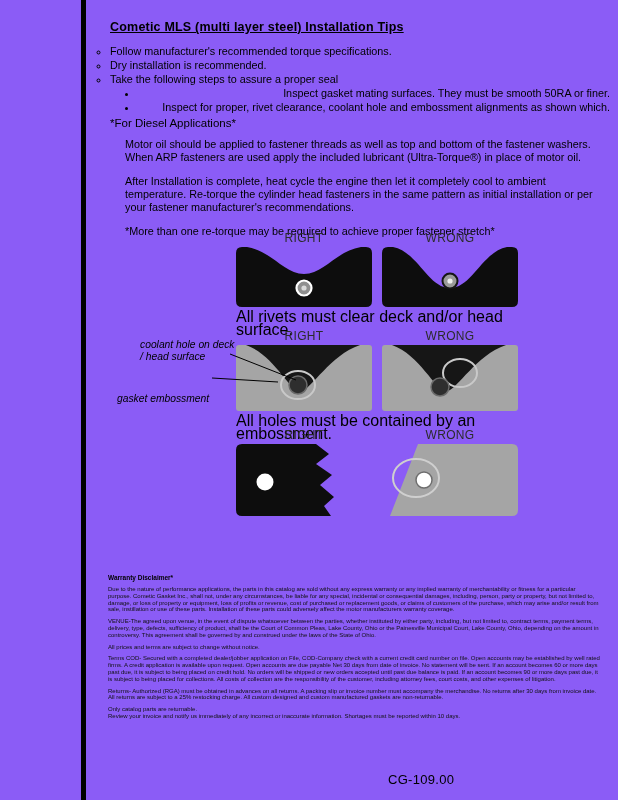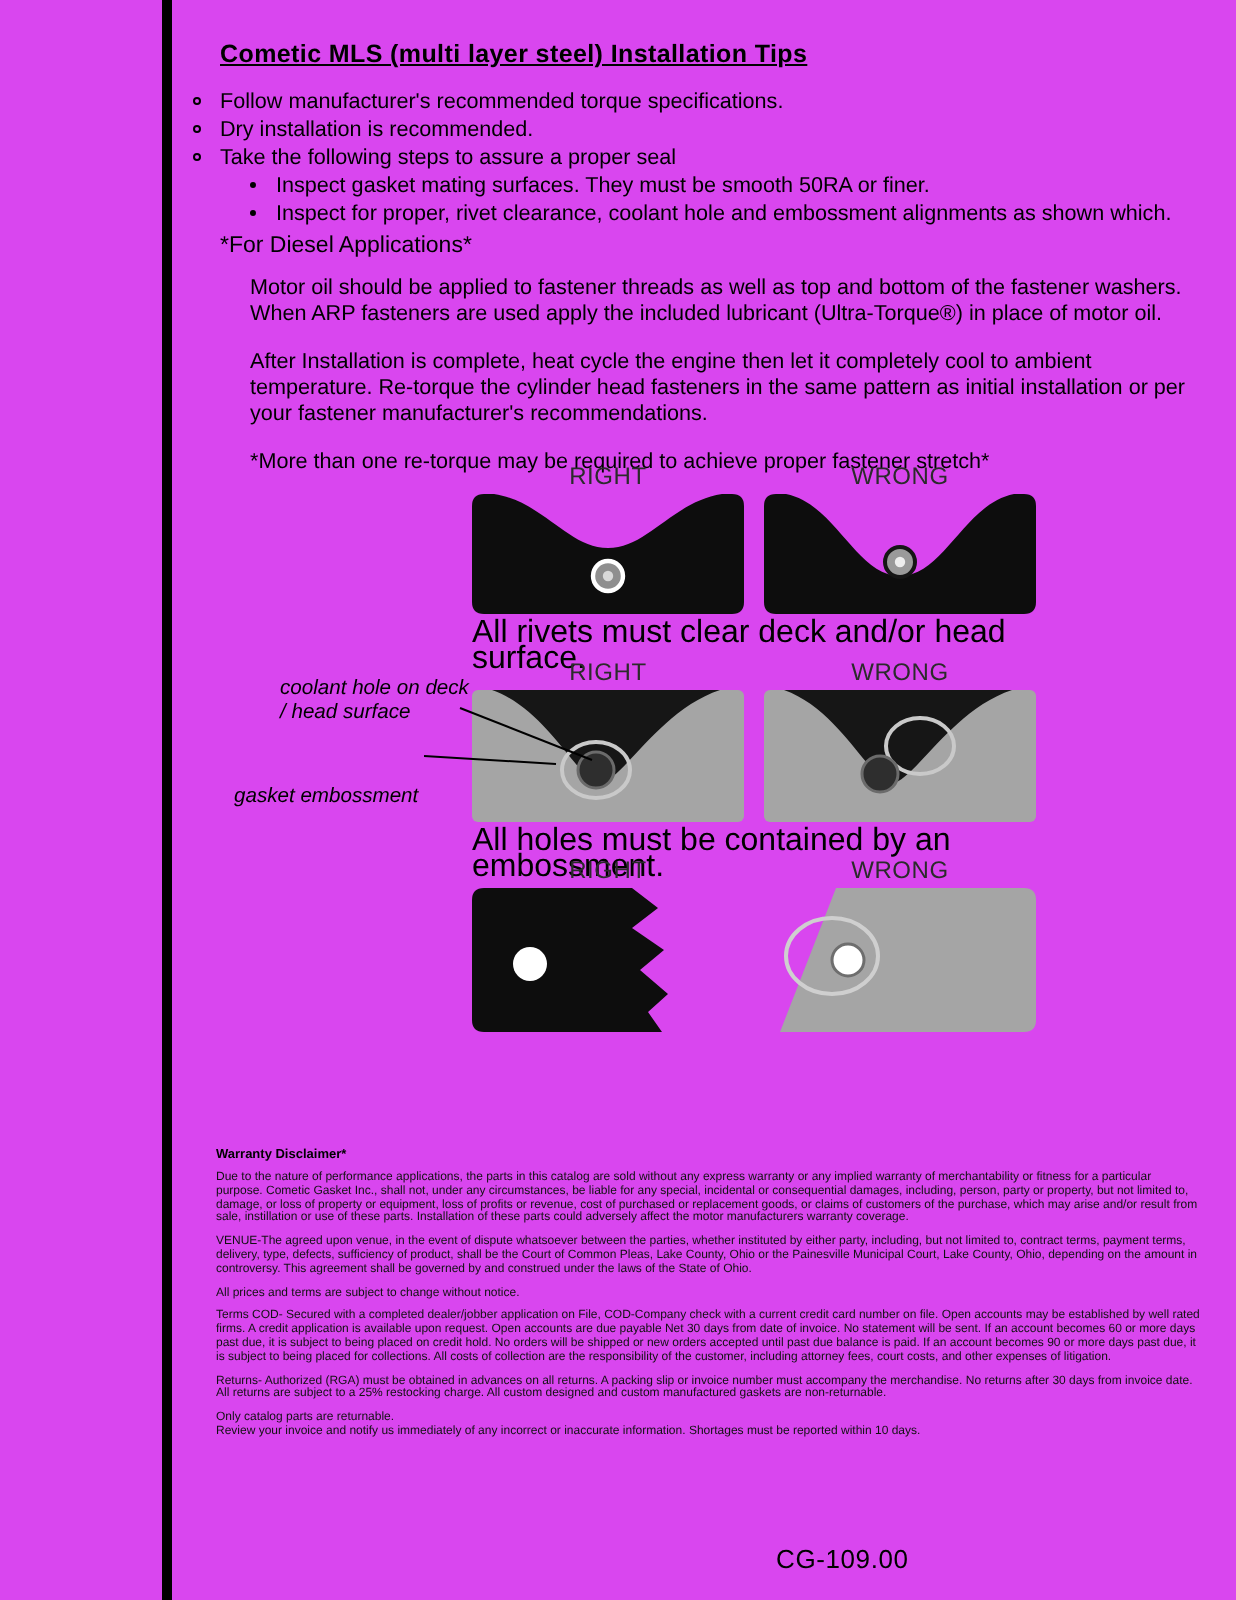--- a/index.html
+++ b/index.html
@@ -1,32 +1,32 @@
 <!DOCTYPE html>
 <html><head>
 <meta charset="utf-8">
 <style>
   html,body { margin:0; padding:0; background:#e8e8e8; }
   .page {
-    position:relative; width:618px; height:800px; background:#d946ef;
+    position:relative; width:618px; height:800px; background:#8b5cf6;
     margin:0 auto; overflow:hidden;
     font-family:"Liberation Sans", sans-serif; color:#000;
   }
   .leftbar { position:absolute; left:81px; top:0; width:5px; height:800px; background:#000; }
 
   .title {
     position:absolute; left:110px; top:20px; margin:0;
     font-size:12.5px; font-weight:bold; text-decoration:underline;
     letter-spacing:0.2px;
   }
 
   ul.tips { position:absolute; left:94px; top:45px; width:500px;
     margin:0; padding-left:16px; list-style-type:circle;
     font-size:10.8px; line-height:13px; }
-  ul.subtips { margin:0 0 0 12px; padding-left:16px; list-style-type:disc; }
+  ul.subtips { margin:0 0 0 12px; padding-left:16px; list-style-type:disc;text-align:right; }
   ul.tips li { margin:0 0 1px 0; }
 
   .diesel { position:absolute; left:110px; top:117px; width:490px; }
   .diesel h2 { margin:0 0 9px 0; font-size:11.5px; font-weight:normal; }
   .diesel p { margin:0 0 11px 15px; font-size:10.8px; line-height:13px; }
 
   .diag-row { position:absolute; left:236px; width:300px; }
   .diag-grid { display:flex; gap:10px; }
   .diag-cell { width:136px; }
   .diag-label { text-align:center; font-size:12px; color:#2b2b2b; margin-bottom:2px; letter-spacing:0.3px; }

